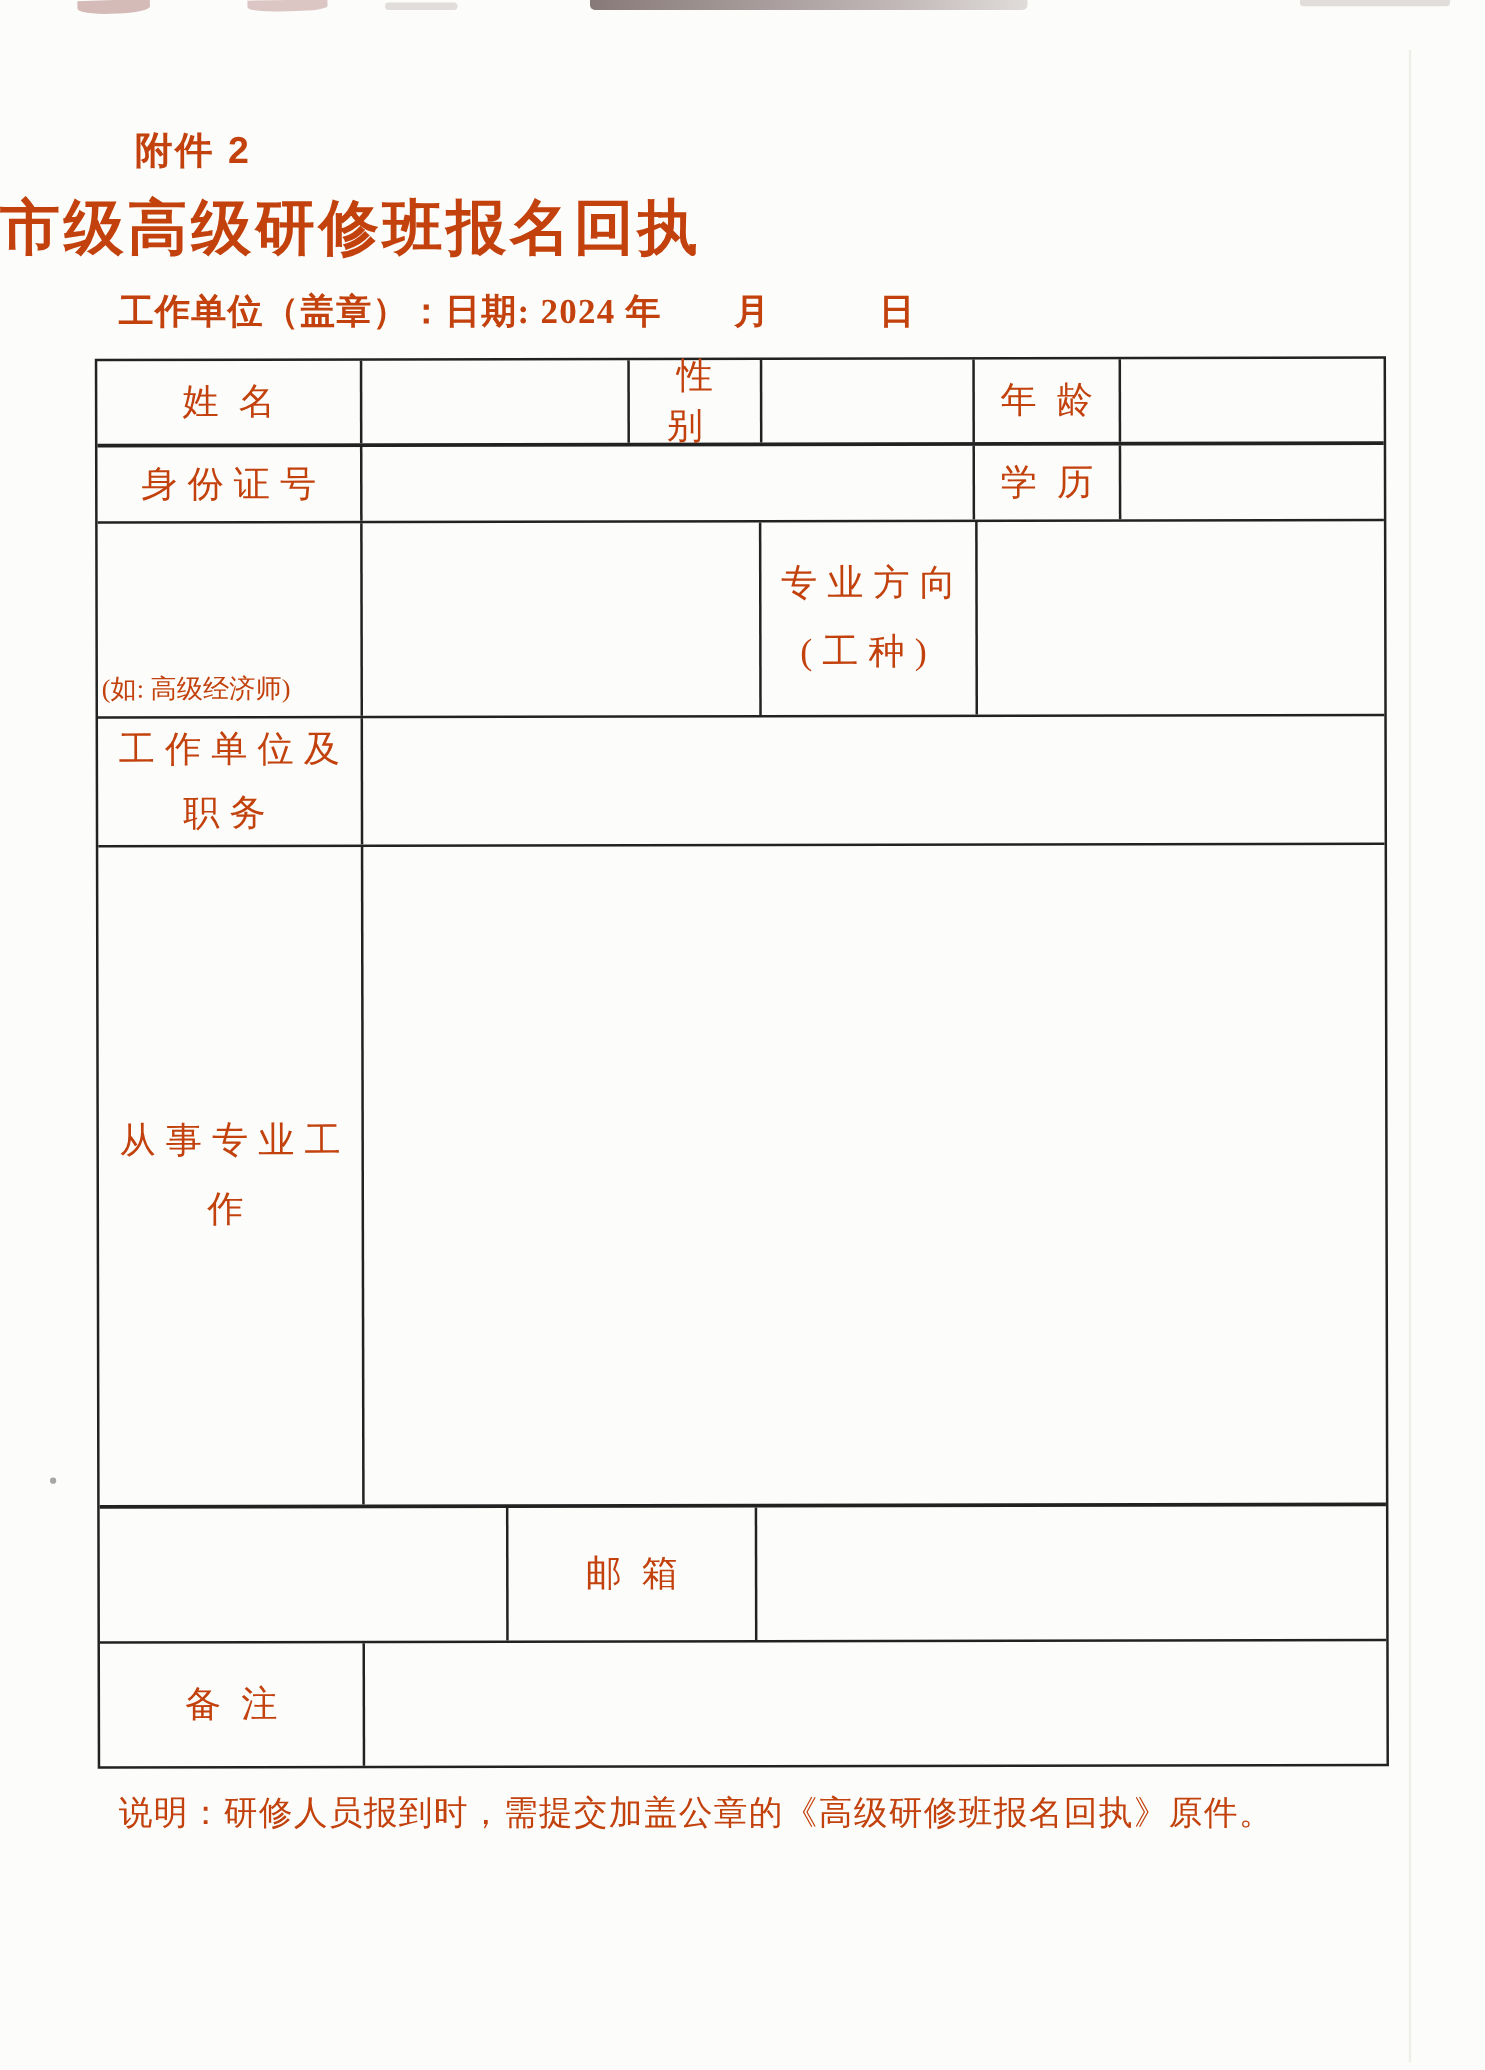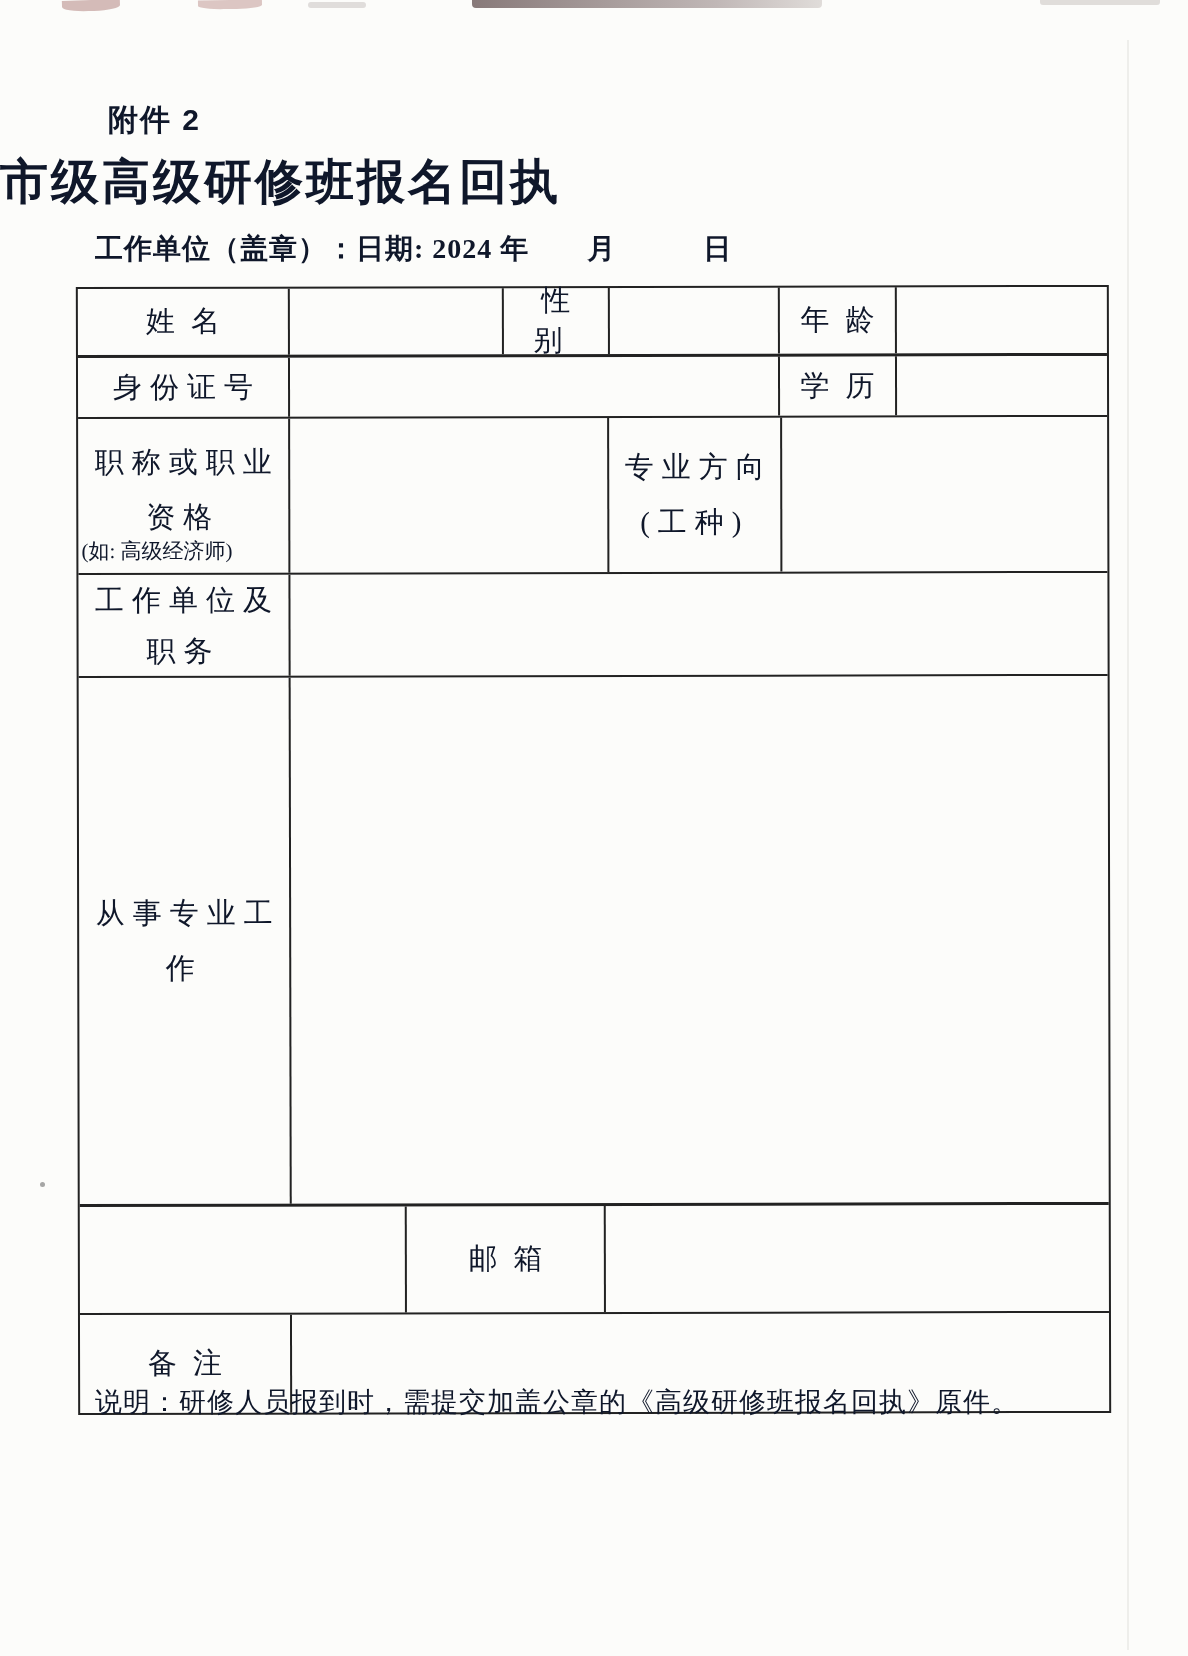--- a/index.html
+++ b/index.html
@@ -1,20 +1,20 @@
 <!DOCTYPE html>
 <html><head>
 <meta charset="utf-8">
 <style>
   html,body{margin:0;padding:0;background:#e8e8e8;}
   .page{
     position:relative; width:1188px; height:1656px;
     background:#fcfcfa;
     font-family:"Liberation Serif","DejaVu Serif",serif;
-    color:#0f172a; overflow:hidden; margin:0 auto;
+    color:#c2410c; overflow:hidden; margin:0 auto;
   }
   
   .artifact{position:absolute;pointer-events:none;}
   .a1{left:62px;top:0;width:58px;height:11px;background:rgba(164,108,104,.45);border-radius:0 0 45% 45%;transform:rotate(-2deg);}
   .a2{left:198px;top:0;width:64px;height:9px;background:rgba(172,118,112,.4);border-radius:0 0 40% 40%;transform:rotate(-1deg);}
   .a3{left:308px;top:2px;width:58px;height:6px;background:rgba(160,150,148,.3);border-radius:3px;}
   .a4{left:472px;top:0;width:350px;height:8px;background:linear-gradient(90deg,rgba(86,66,66,.7),rgba(120,100,100,.45) 70%,rgba(140,125,120,.25));border-radius:0 0 4px 4px;}
   .a5{left:1040px;top:0;width:120px;height:5px;background:rgba(150,140,138,.28);border-radius:0 0 3px 3px;}
   .a6{left:40px;top:1182px;width:5px;height:5px;border-radius:50%;background:rgba(80,80,80,.5);}
   .a7{left:1127px;top:40px;width:2px;height:1610px;background:rgba(120,115,110,.10);}
@@ -64,21 +64,21 @@
   .lh19 span{line-height:1.9;}
   .lh17 span{line-height:1.75;}
   .qual-cell{align-items:flex-start;padding-top:16px;}
   .qual-hint{
     position:absolute;left:3px;bottom:8px;width:206px;
     font-size:21px;letter-spacing:0;text-indent:0;
     white-space:nowrap;text-align:left;
   }
   
   .note{
-    position:absolute;left:95px;top:1384px;width:1000px;
+    position:absolute;left:95px;top:1432px;width:1000px;
     font-size:27px;letter-spacing:1px;line-height:1.4;
   }
 </style>
 </head>
 <body>
 
 <div class="page">
 
   <div class="artifact a1"></div>
   <div class="artifact a2"></div>
@@ -119,22 +119,20 @@
         </div>
       <div class="cell w490"></div>
       <div class="cell lbl sp16 w117">
           <span>学历</span>
         </div>
       <div class="cell grow"></div>
     </div>
 
     <div class="row r3">
       <div class="cell lbl sp8 lh19 w210 qual-cell">
-        <span>职称或职业
-资格</span>
         <i class="qual-hint" style="font-style:normal">(如: 高级经济师)</i>
       </div>
       <div class="cell w319"></div>
       <div class="cell lbl sp8 lh19 w173">
           <span>专业方向
 (工种)</span>
         </div>
       <div class="cell grow"></div>
     </div>
 

